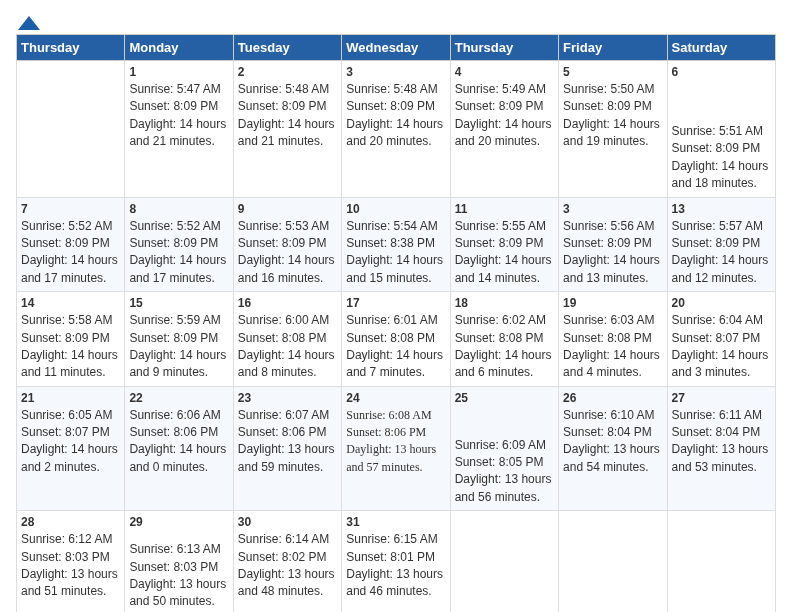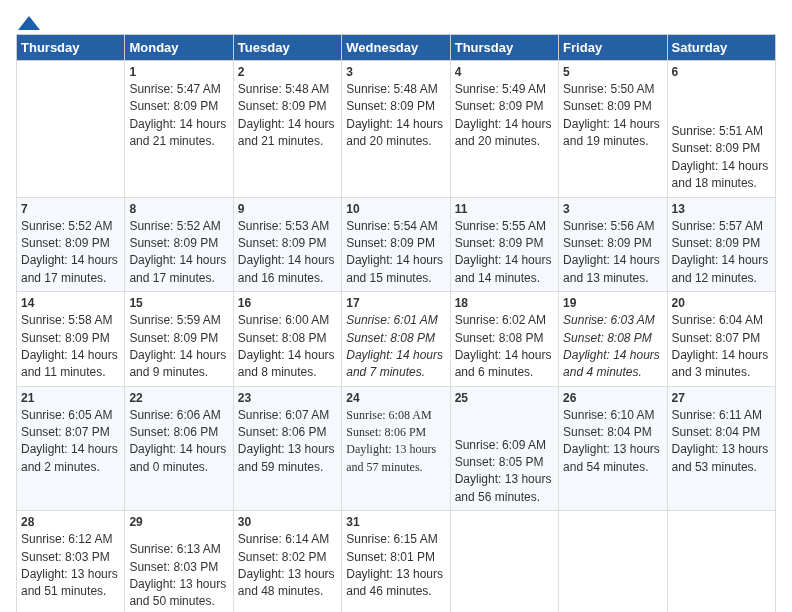--- a/index.html
+++ b/index.html
@@ -163,21 +163,21 @@
         <td>
           <div class="day-num">9</div>
           <div class="day-info" style="white-space: pre-line;">Sunrise: 5:53 AM
 Sunset: 8:09 PM
 Daylight: 14 hours
 and 16 minutes.</div>
         </td>
         <td>
           <div class="day-num">10</div>
           <div class="day-info" style="white-space: pre-line;">Sunrise: 5:54 AM
-Sunset: 8:09 PM
+Sunset: 8:38 PM
 Daylight: 14 hours
 and 15 minutes.</div>
         </td>
         <td>
           <div class="day-num">11</div>
           <div class="day-info" style="white-space: pre-line;">Sunrise: 5:55 AM
 Sunset: 8:09 PM
 Daylight: 14 hours
 and 14 minutes.</div>
         </td>
@@ -213,35 +213,35 @@
         </td>
         <td>
           <div class="day-num">16</div>
           <div class="day-info" style="white-space: pre-line;">Sunrise: 6:00 AM
 Sunset: 8:08 PM
 Daylight: 14 hours
 and 8 minutes.</div>
         </td>
         <td>
           <div class="day-num">17</div>
-          <div class="day-info" style="white-space: pre-line; font-style: italic;">Sunrise: 6:01 AM
+          <div class="day-info" style="white-space: pre-line;">Sunrise: 6:01 AM
 Sunset: 8:08 PM
 Daylight: 14 hours
 and 7 minutes.</div>
         </td>
         <td>
           <div class="day-num">18</div>
           <div class="day-info" style="white-space: pre-line;">Sunrise: 6:02 AM
 Sunset: 8:08 PM
 Daylight: 14 hours
 and 6 minutes.</div>
         </td>
         <td>
           <div class="day-num">19</div>
-          <div class="day-info" style="white-space: pre-line; font-style: italic;">Sunrise: 6:03 AM
+          <div class="day-info" style="white-space: pre-line;">Sunrise: 6:03 AM
 Sunset: 8:08 PM
 Daylight: 14 hours
 and 4 minutes.</div>
         </td>
         <td>
           <div class="day-num">20</div>
           <div class="day-info" style="white-space: pre-line;">Sunrise: 6:04 AM
 Sunset: 8:07 PM
 Daylight: 14 hours
 and 3 minutes.</div>

